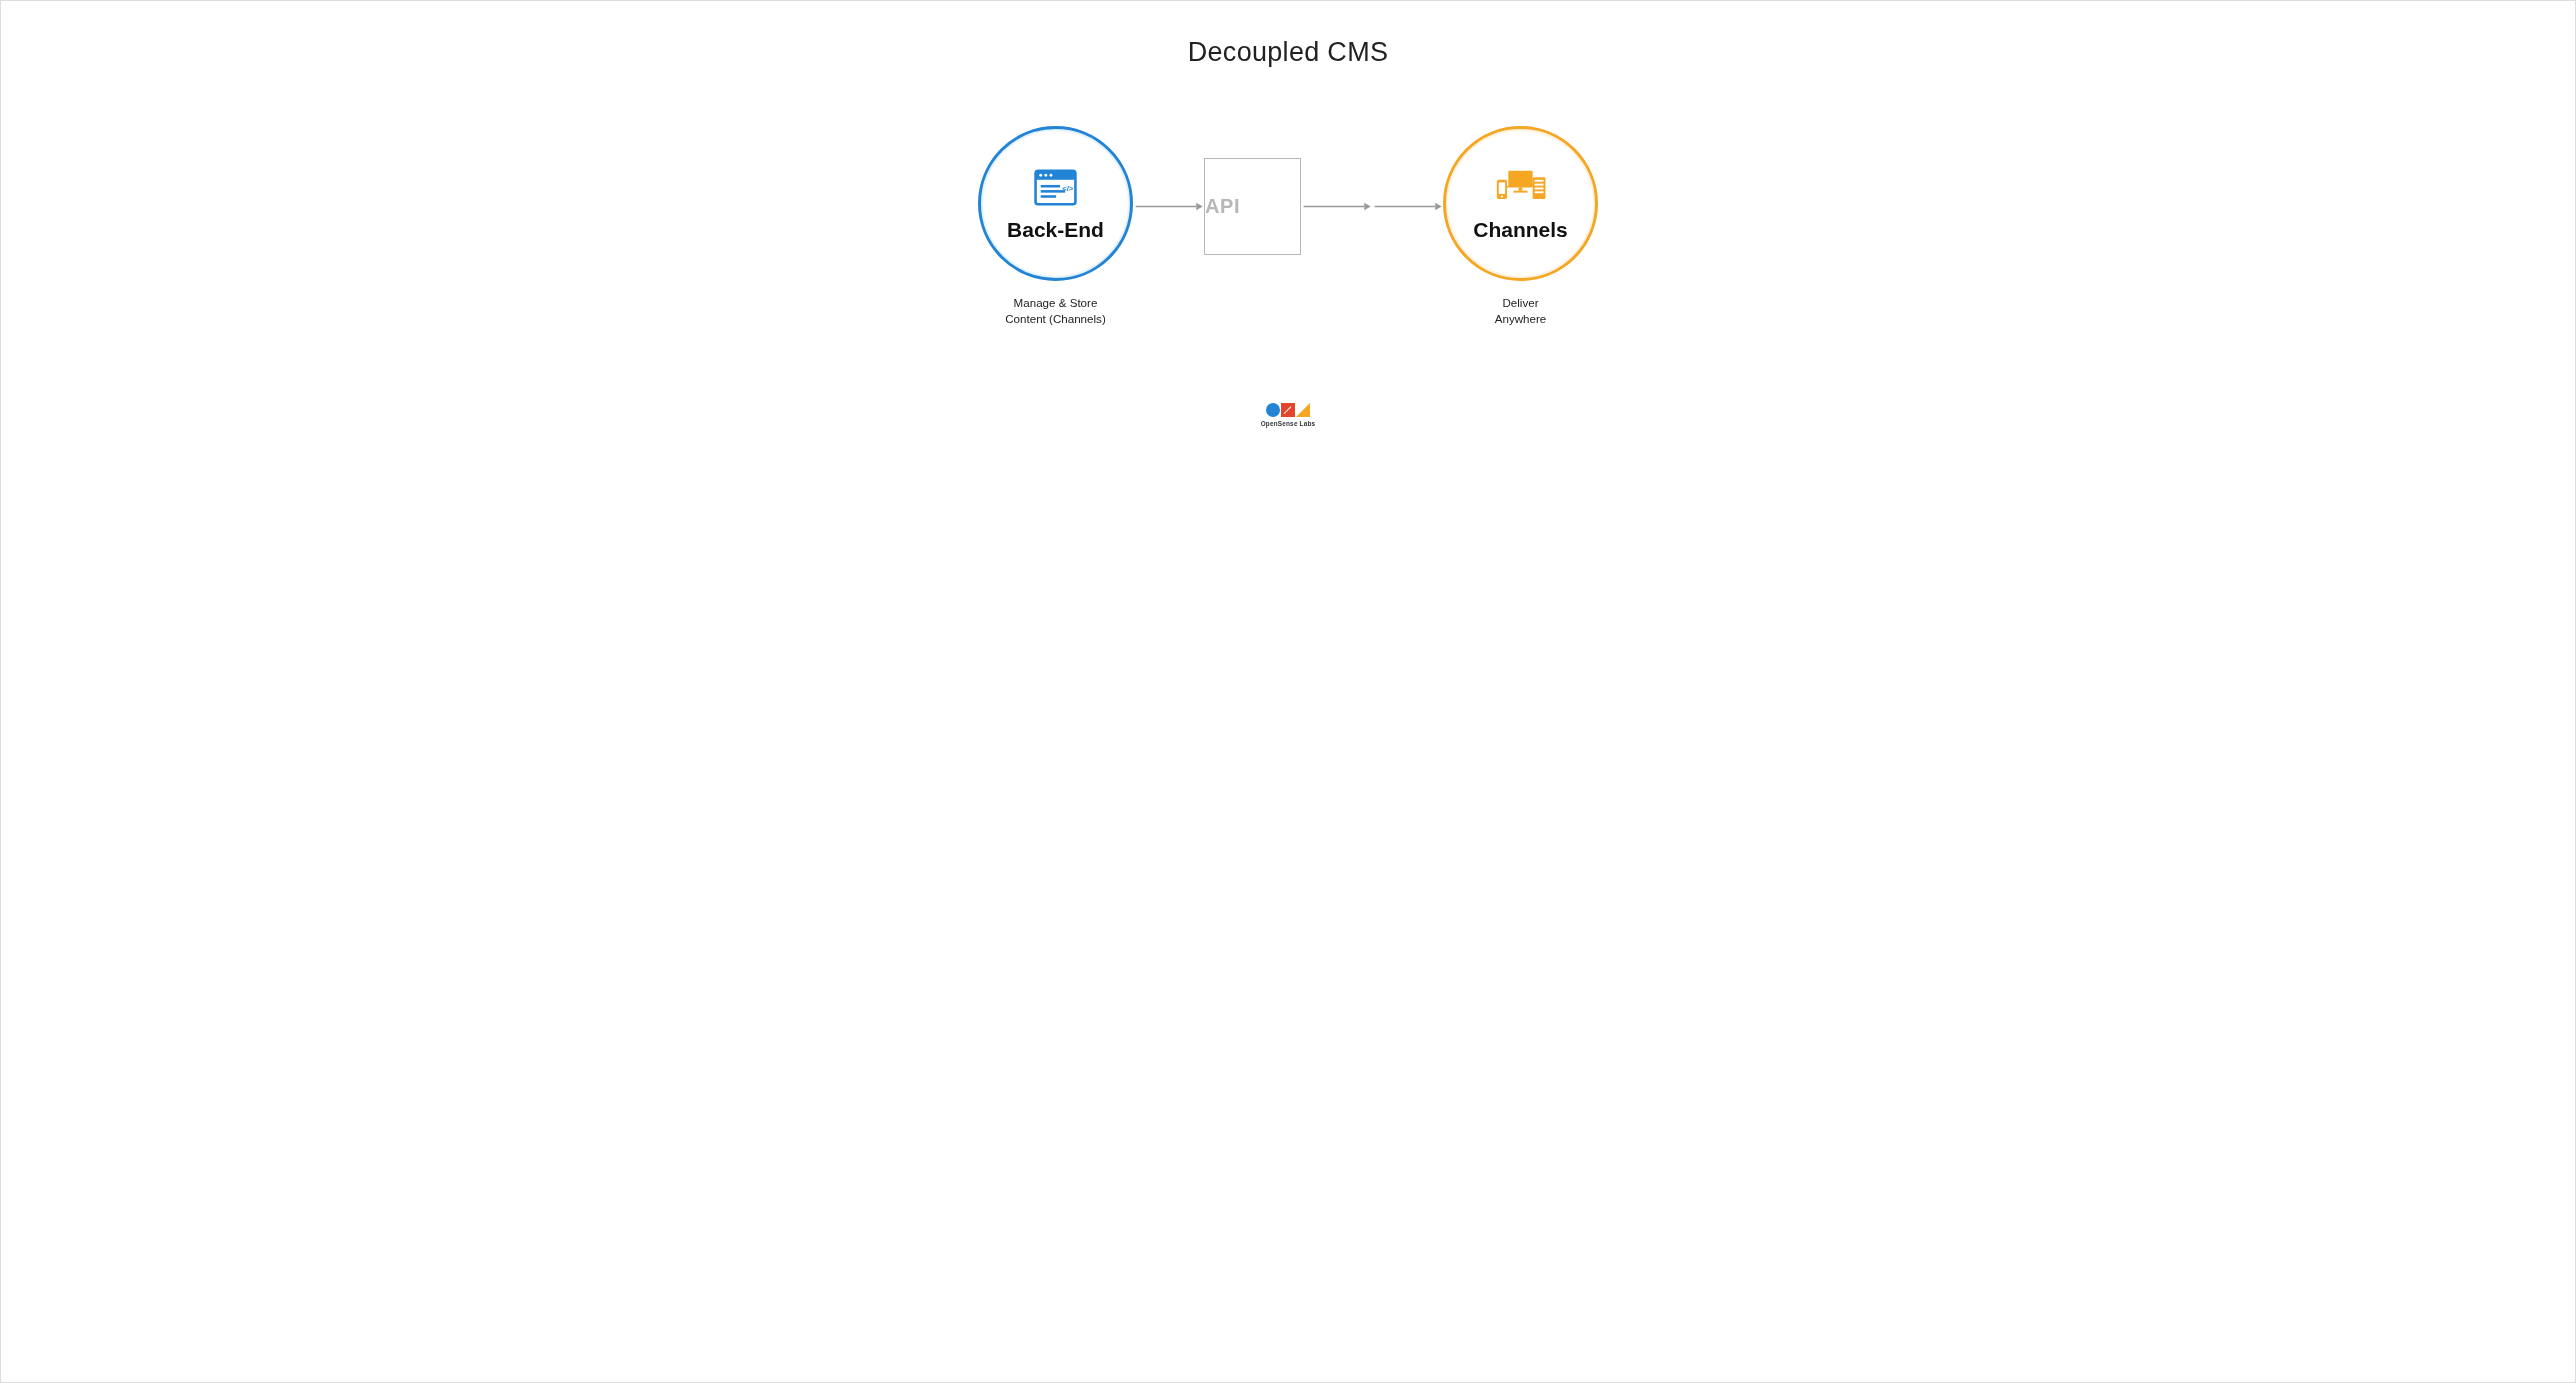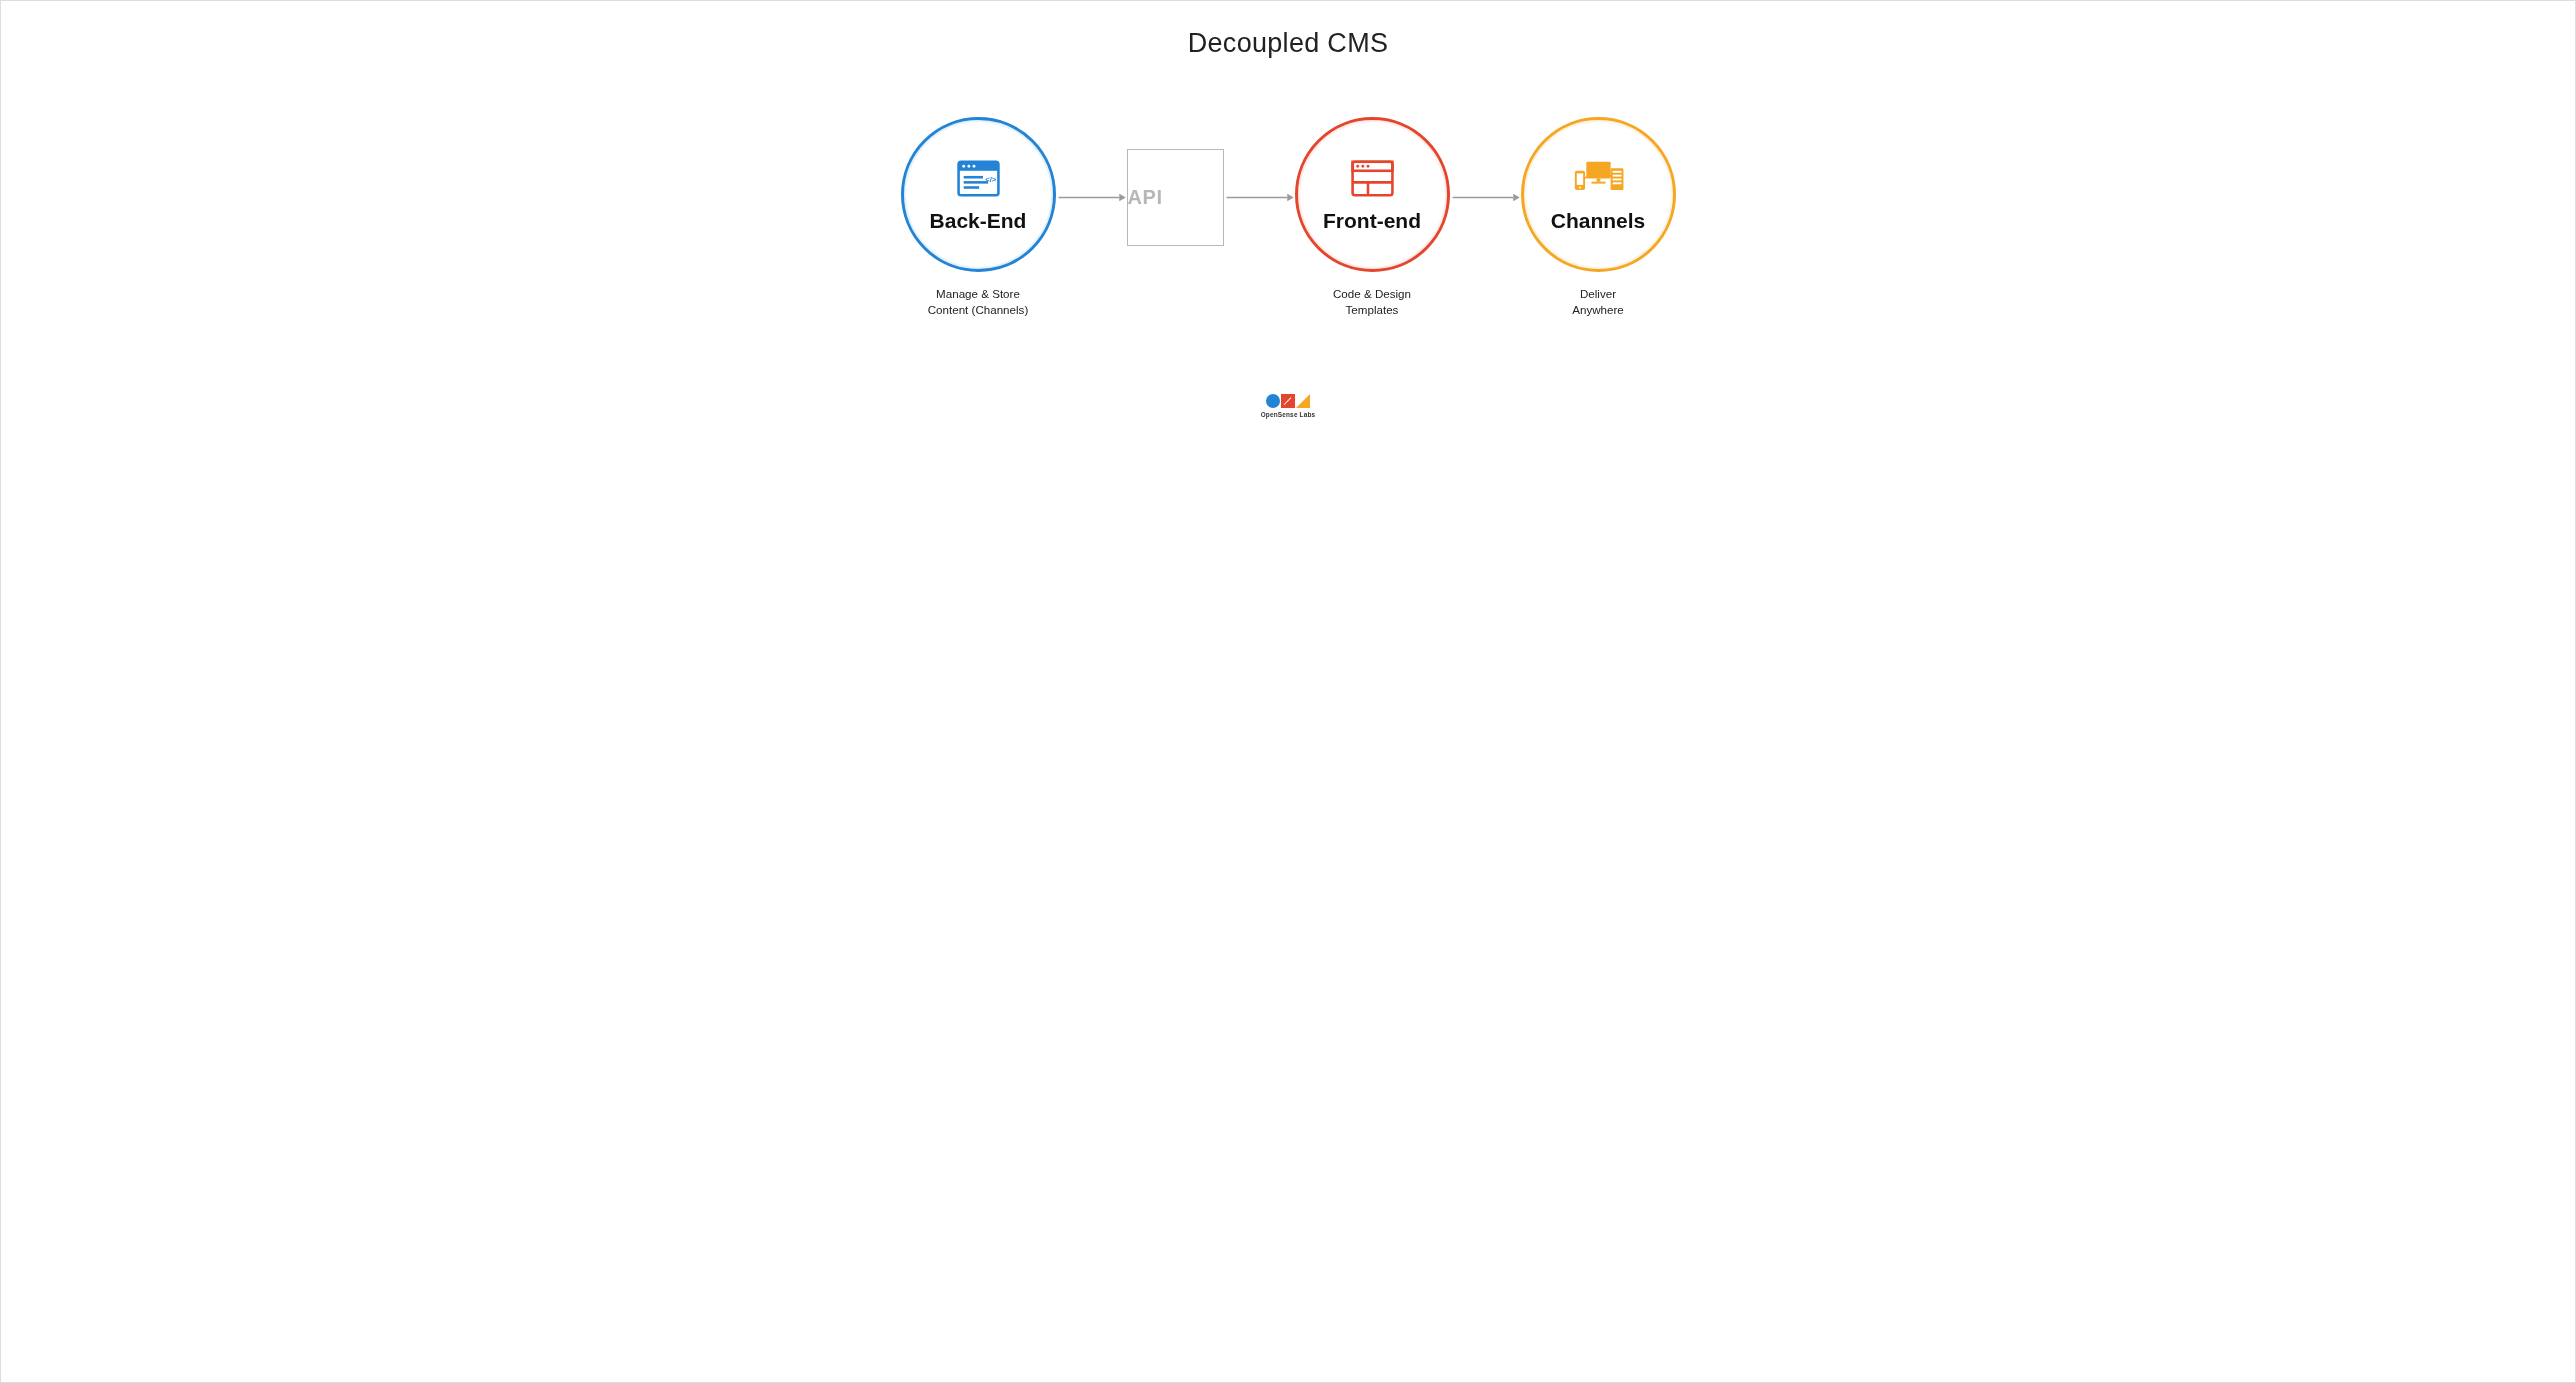--- a/index.html
+++ b/index.html
@@ -16,21 +16,21 @@
     display: flex;
     flex-direction: column;
     align-items: center;
     padding: 26px 39px 13px;
     position: relative;
   }
   .title {
     font-size: 27px;
     font-weight: 400;
     color: #222;
-    margin-top: 1px;
+    margin-top: 10px;
     margin-bottom: 58px;
     letter-spacing: 0.3px;
   }
   .flow {
     display: flex;
     align-items: center;
     justify-content: center;
     gap: 0;
     width: 100%;
     max-width: 902px;
@@ -149,40 +149,20 @@
       </div>
     </div>
 
     <div class="arrow">
       <svg viewBox="0 0 110 20">
         <line x1="4" y1="10" x2="98" y2="10" stroke="#9a9a9a" stroke-width="2"></line>
         <polygon points="98,4 108,10 98,16" fill="#9a9a9a"></polygon>
       </svg>
     </div>
 
-    <div class="node-wrap">
-      <div class="circle red">
-        <span class="icon-slot">
-          <svg width="45" height="39" viewBox="0 0 70 60">
-            <rect x="4" y="4" width="62" height="52" rx="4" fill="none" stroke="#e3452d" stroke-width="4"></rect>
-            <rect x="4" y="4" width="62" height="14" fill="none" stroke="#e3452d" stroke-width="4"></rect>
-            <circle cx="12" cy="11" r="2.2" fill="#e3452d"></circle>
-            <circle cx="20" cy="11" r="2.2" fill="#e3452d"></circle>
-            <circle cx="28" cy="11" r="2.2" fill="#e3452d"></circle>
-            <line x1="4" y1="36" x2="66" y2="36" stroke="#e3452d" stroke-width="4"></line>
-            <line x1="28" y1="36" x2="28" y2="56" stroke="#e3452d" stroke-width="4"></line>
-          </svg>
-        </span>
-        <div class="circle-label">Front-end</div>
-      </div>
-      <div class="subtitle">
-        <span>Code &amp; Design</span><br>
-        <span>Templates</span>
-      </div>
-    </div>
 
     <div class="arrow">
       <svg viewBox="0 0 110 20">
         <line x1="4" y1="10" x2="98" y2="10" stroke="#9a9a9a" stroke-width="2"></line>
         <polygon points="98,4 108,10 98,16" fill="#9a9a9a"></polygon>
       </svg>
     </div>
 
     <div class="node-wrap">
       <div class="circle orange">

